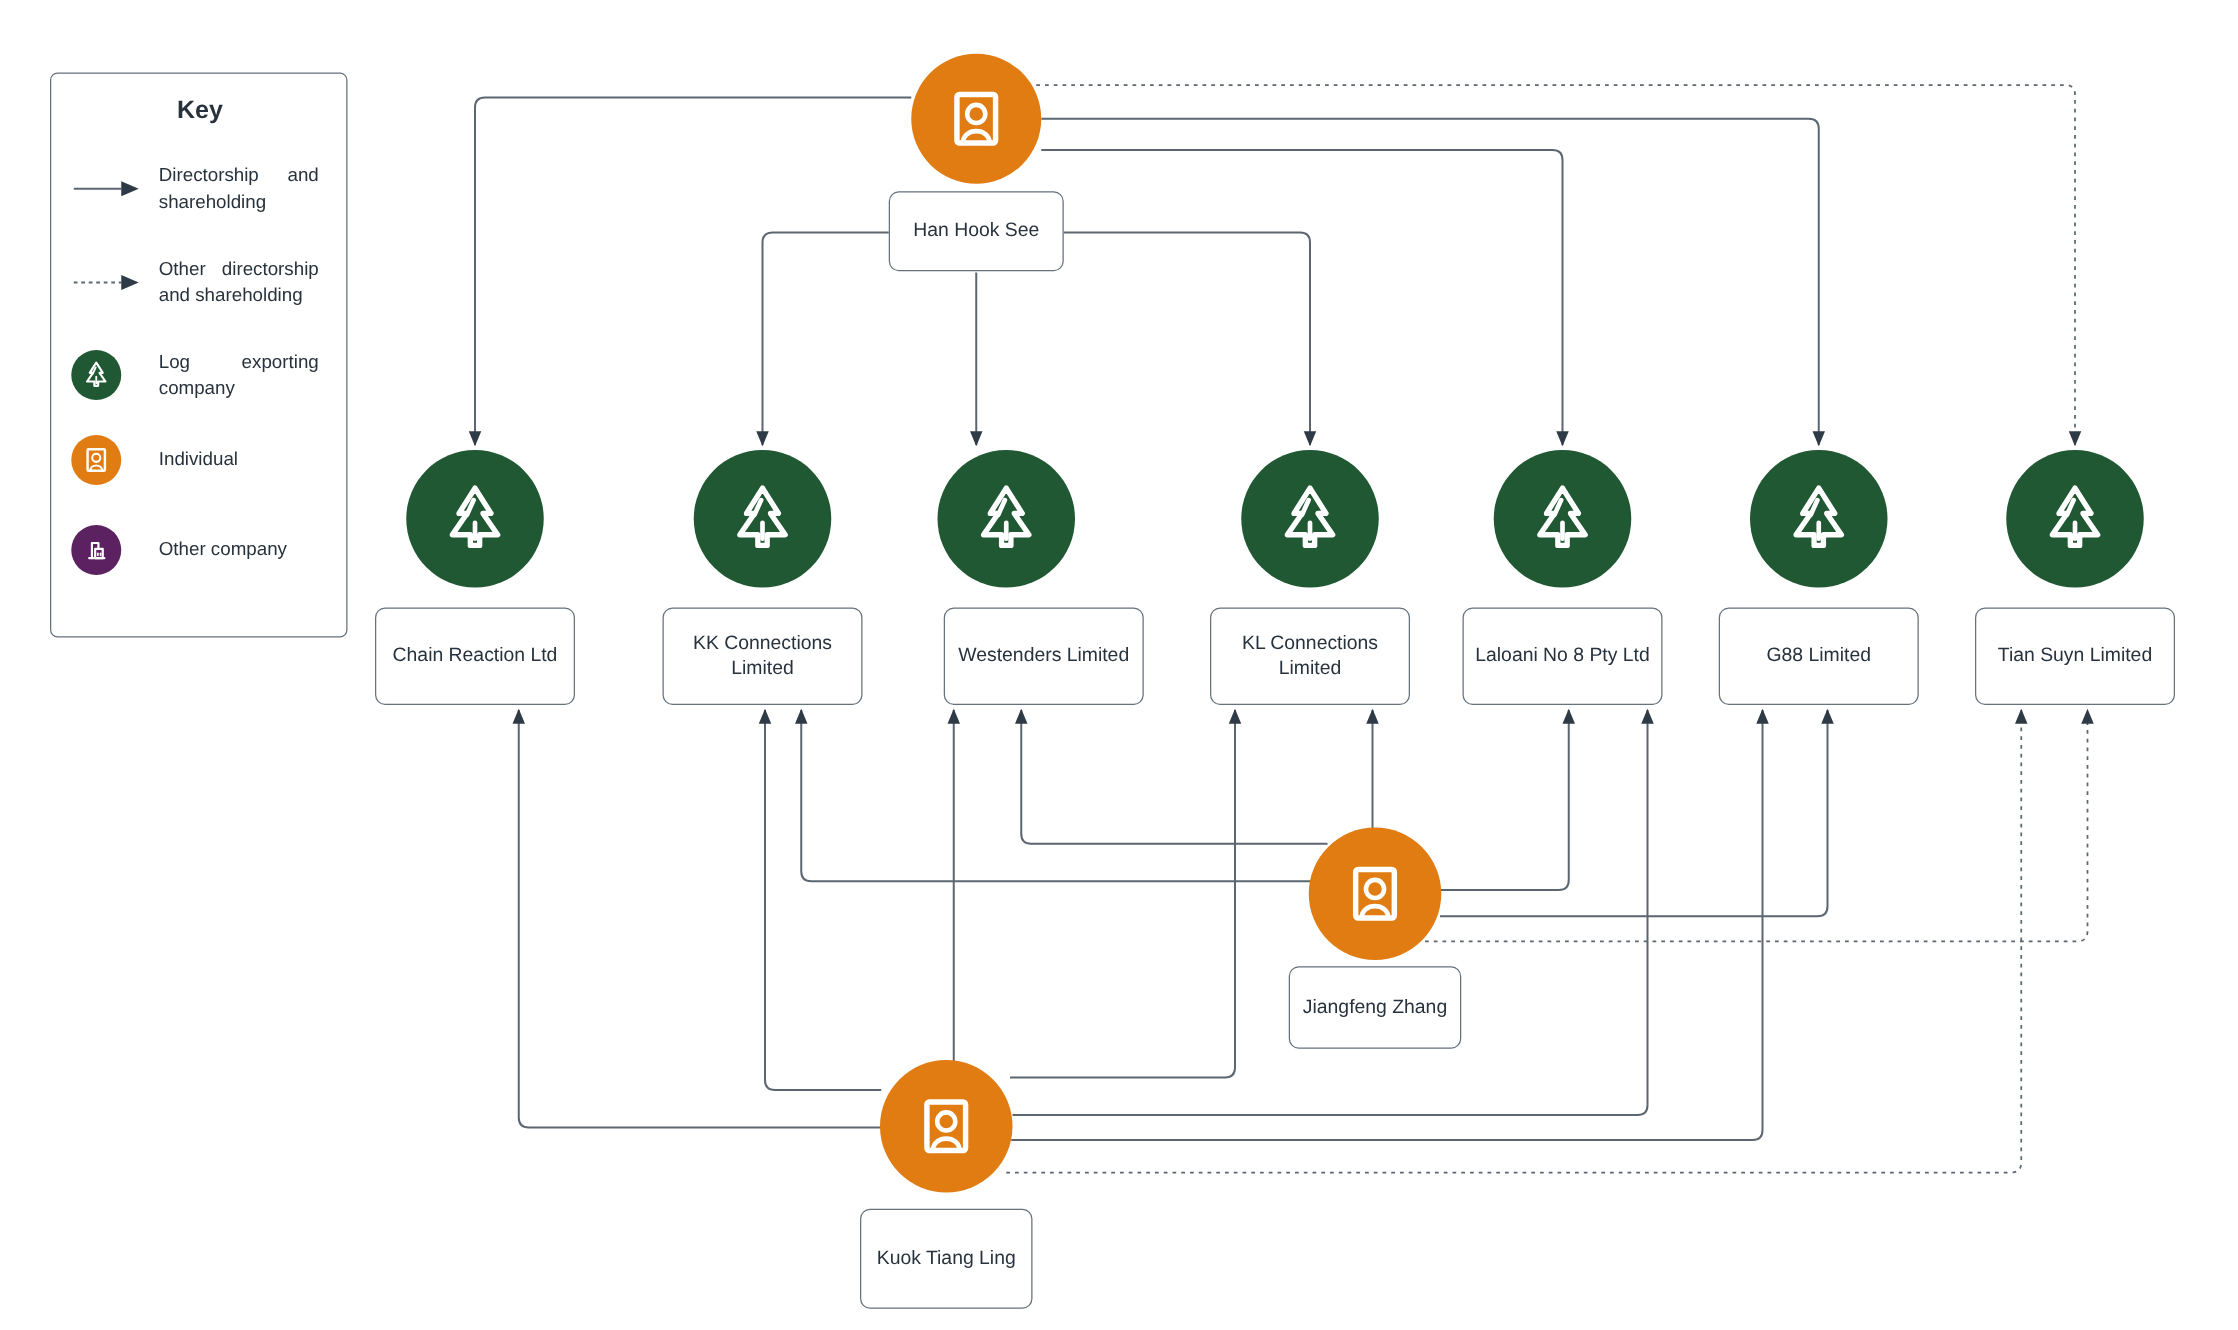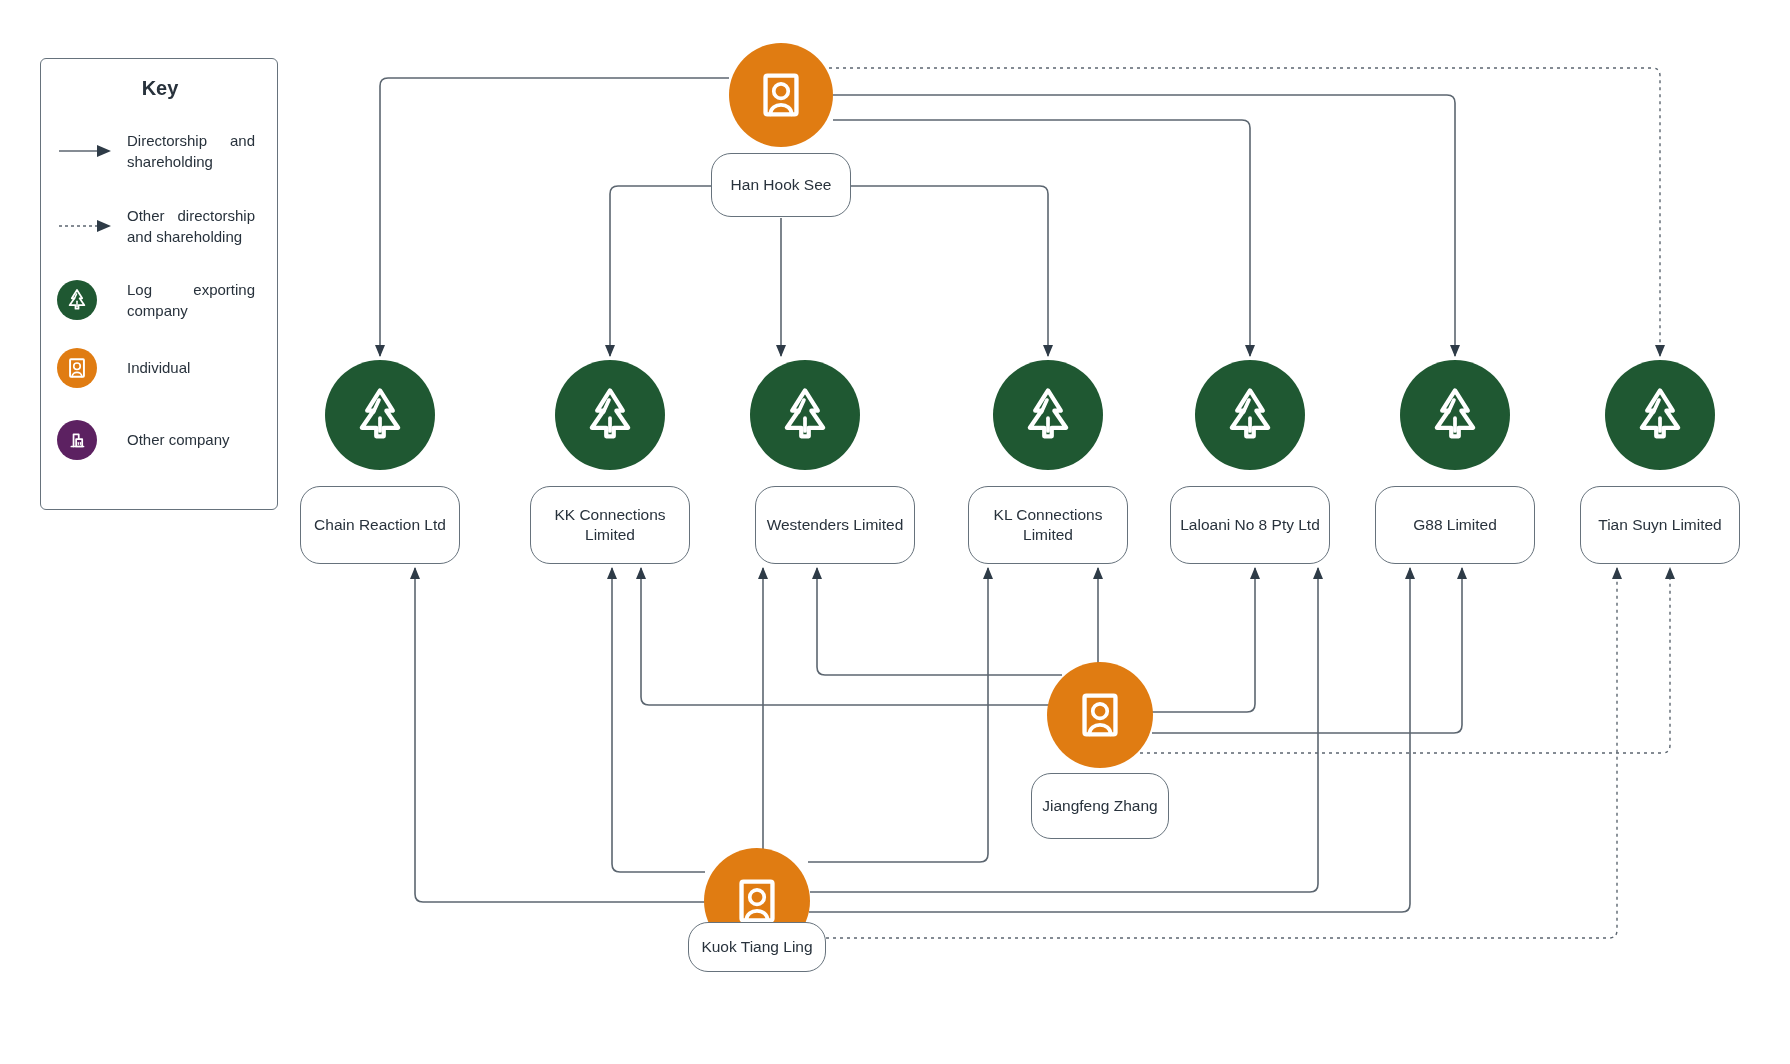--- a/index.html
+++ b/index.html
@@ -7,21 +7,21 @@
     --green:#1F5832; --orange:#E07C12; --purple:#5C2161;
   }
   html,body{margin:0;padding:0;background:#ffffff;}
   body{font-family:"Liberation Sans", sans-serif; color:var(--text);}
   #canvas{position:relative;width:1790px;height:1064px;background:#fff;overflow:hidden;}
   #edge-layer{position:absolute;left:0;top:0;width:1790px;height:1064px;}
   .circle-node{position:absolute;border-radius:50%;display:flex;align-items:center;justify-content:center;}
   .circle-node.log-exporting-company{background:var(--green);}
   .circle-node.individual{background:var(--orange);}
   .node-label{position:absolute;display:flex;align-items:center;justify-content:center;text-align:center;
-    background:#fff;border:1.5px solid var(--border);border-radius:20px;font-size:15.5px;line-height:1.32;
+    background:#fff;border:1.5px solid var(--border);border-radius:8px;font-size:15.5px;line-height:1.32;
     color:var(--text);padding:4px 8px;box-sizing:border-box;}
   .key-box{position:absolute;left:40px;top:58px;width:238px;height:452px;background:#fff;
     border:1.5px solid var(--border);border-radius:6px;padding:16px 14px 10px 16px;box-sizing:border-box;}
   .key-title{text-align:center;font-weight:bold;font-size:20px;margin:2px 0 30px 0;}
   .key-item{display:flex;align-items:center;gap:14px;margin-bottom:32px;}
   .key-item:nth-child(3){margin-bottom:26px;}
   .key-symbol{width:56px;min-width:56px;display:flex;align-items:center;justify-content:flex-start;}
   .key-chip{width:40px;height:40px;border-radius:50%;display:flex;align-items:center;justify-content:center;}
   .key-chip.log-exporting-company{background:var(--green);}
   .key-chip.other-company{background:var(--purple);}
@@ -143,21 +143,21 @@
 </svg>
       </div>
       <div class="node-label" style="left: 1031px; top: 773px; width: 138px; height: 66px;">Jiangfeng Zhang</div>
       <div class="circle-node individual" style="left: 704px; top: 848px; height: 106px; width: 106px;">
         <svg width="58" height="58" viewBox="0 0 60 60" fill="none" stroke="#fff" stroke-linecap="round">
   <rect x="14" y="10" width="32" height="40" rx="2" stroke-width="4.5"></rect>
   <circle cx="30" cy="26" r="7.5" stroke-width="3.8"></circle>
   <path d="M19,50 C19,37 41,37 41,50" stroke-width="3.8"></path>
 </svg>
       </div>
-      <div class="node-label" style="left: 688px; top: 922px; width: 138px; height: 50px;">Kuok Tiang Ling</div>
+      <div class="node-label" style="left: 688px; top: 967px; width: 138px; height: 80px;">Kuok Tiang Ling</div>
       <div class="circle-node log-exporting-company" style="left: 325px; top: 360px; height: 110px; width: 110px;">
         <svg width="64" height="64" viewBox="0 0 60 60" fill="none" stroke="#fff" stroke-width="4" stroke-linejoin="round" stroke-linecap="round">
   <path d="M30,7 L42,26 L36,26 L47,42 L33.5,42 L33.5,50 L26.5,50 L26.5,42 L13,42 L24,26 L18,26 Z"></path>
   <line x1="29" y1="16" x2="24" y2="27" stroke-width="3.5"></line>
   <line x1="30" y1="33" x2="30" y2="45" stroke-width="3.5"></line>
 </svg>
       </div>
       <div class="node-label" style="left: 300px; top: 486px; width: 160px; height: 78px;">Chain Reaction Ltd</div>
       <div class="circle-node log-exporting-company" style="left: 555px; top: 360px; height: 110px; width: 110px;">
         <svg width="64" height="64" viewBox="0 0 60 60" fill="none" stroke="#fff" stroke-width="4" stroke-linejoin="round" stroke-linecap="round">

